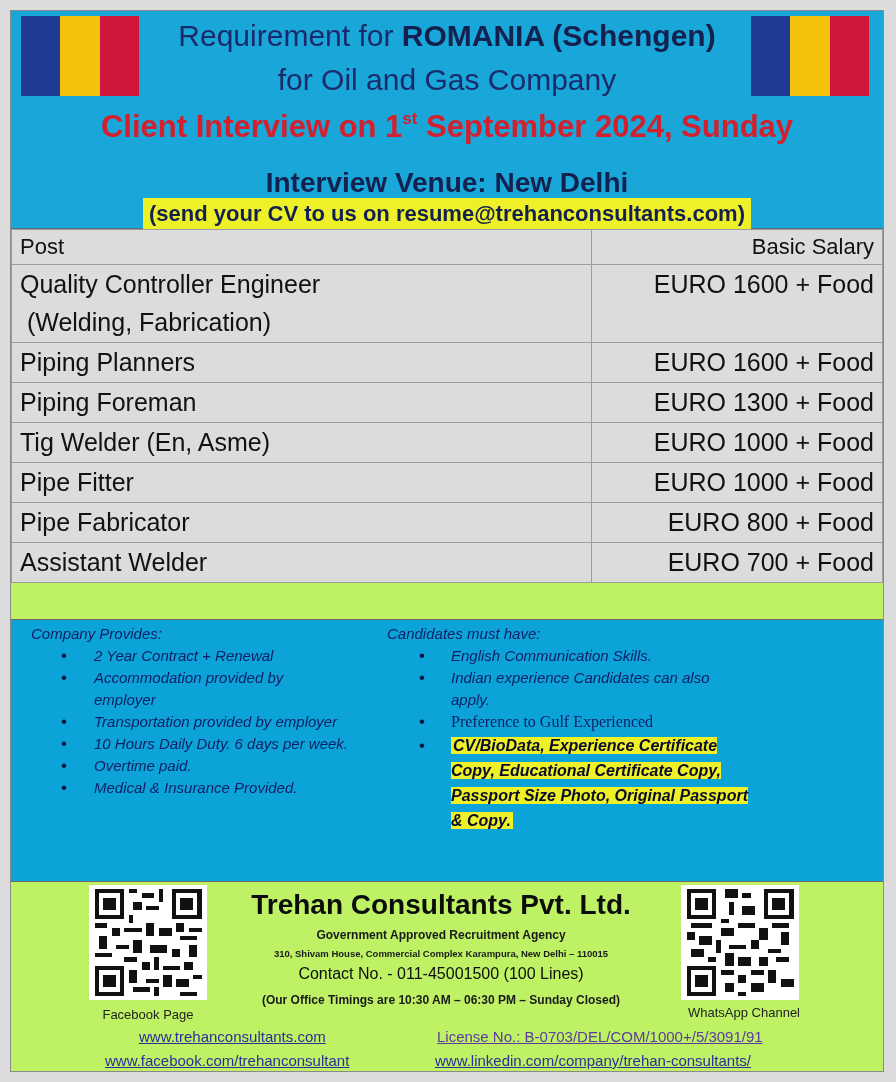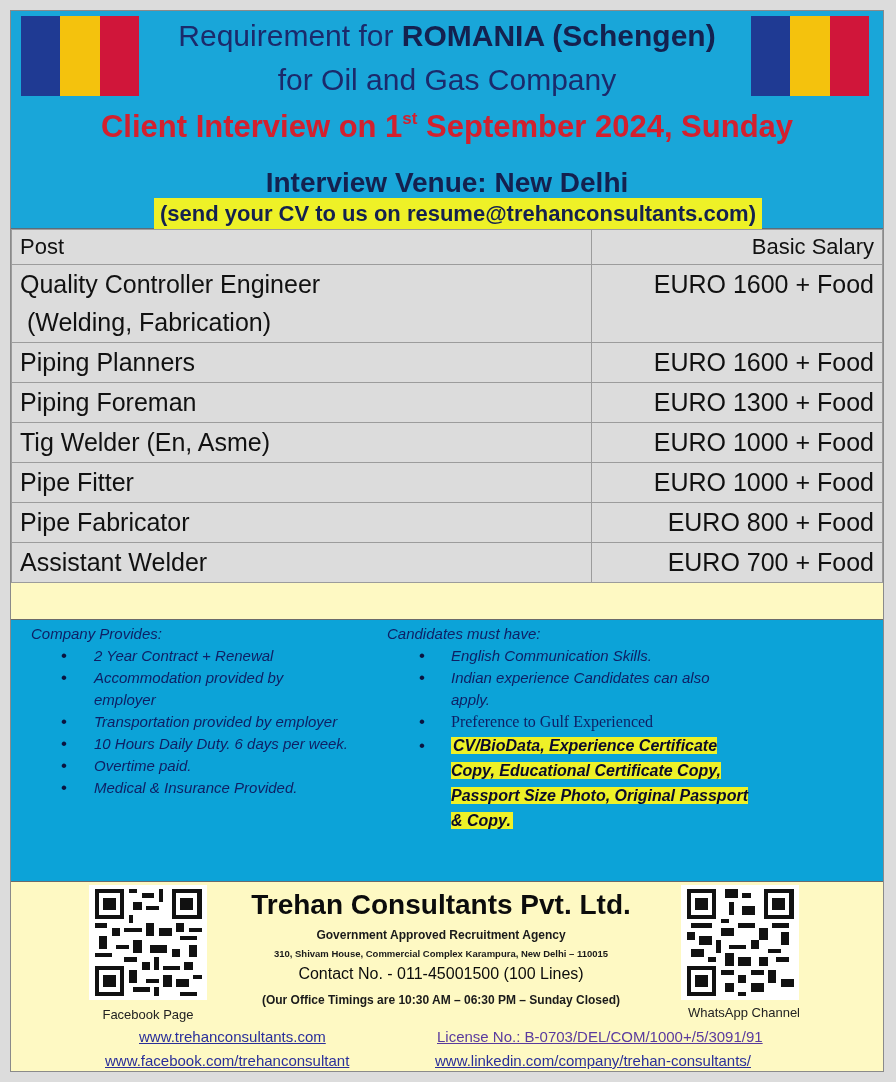--- a/index.html
+++ b/index.html
@@ -1,36 +1,36 @@
 <!DOCTYPE html>
 <html><head>
 <meta charset="utf-8">
 <style>
   * { box-sizing: border-box; margin: 0; padding: 0; }
   html, body { width: 896px; height: 1082px; background: #dcdcdc; overflow: hidden; }
   body { font-family: "Liberation Sans", sans-serif; position: relative; }
-  .poster { position: absolute; left: 10px; top: 10px; width: 874px; height: 1062px; border: 1px solid #8a8a8a; background: #fef9c3; }
+  .poster { position: absolute; left: 10px; top: 10px; width: 874px; height: 1062px; border: 1px solid #8a8a8a; background: #bef264; }
 
   .header { position: absolute; left: 0; top: 0; width: 872px; height: 218px; background: #19a6d9; border-bottom: 1px solid #5a6d7a; }
   .flag { position: absolute; top: 5px; width: 118px; height: 80px; display: flex; }
   .flag span { flex: 1; }
   .flag .b { background: #1f3a93; }
   .flag .y { background: #f4c20d; }
   .flag .r { background: #d0163a; }
   .flag-left { left: 10px; }
   .flag-right { left: 740px; }
 
   .h-line { position: absolute; left: 0; width: 872px; text-align: center; white-space: nowrap; }
   .title1 { top: 8px; font-size: 30px; color: #1b2a6b; }
   .title1 b { font-weight: 700; color: #14214f; }
   .title2 { top: 52px; font-size: 30px; color: #1b2a6b; }
   .interview { top: 98px; font-size: 31px; font-weight: 700; color: #d3202e; }
   .interview sup { font-size: 17px; vertical-align: 13px; }
   .venue { top: 156px; font-size: 28px; font-weight: 700; color: #14214f; }
-  .cv-wrap { top: 187px; margin-left: 11px; }
+  .cv-wrap { top: 187px; }
   .cv { display: inline-block; background: #eef127; color: #14214f; font-size: 22px; font-weight: 700; padding: 2px 6px; line-height: 27px; }
 
   table.jobs { position: absolute; left: 0; top: 218px; width: 872px; border-collapse: collapse; background: #dcdcdc; }
   table.jobs td { border: 1px solid #9c9c9c; padding: 0 8px; color: #111; vertical-align: top; }
   table.jobs td.post { width: 580px; }
   table.jobs td.sal { text-align: right; }
   .thead td { font-size: 22px; height: 34px; line-height: 34px; font-weight: 400; color: #222; }
   .row td { font-size: 25px; font-weight: 400; height: 40px; line-height: 38px; }
   .row.tall td.post { height: 78px; }
 

